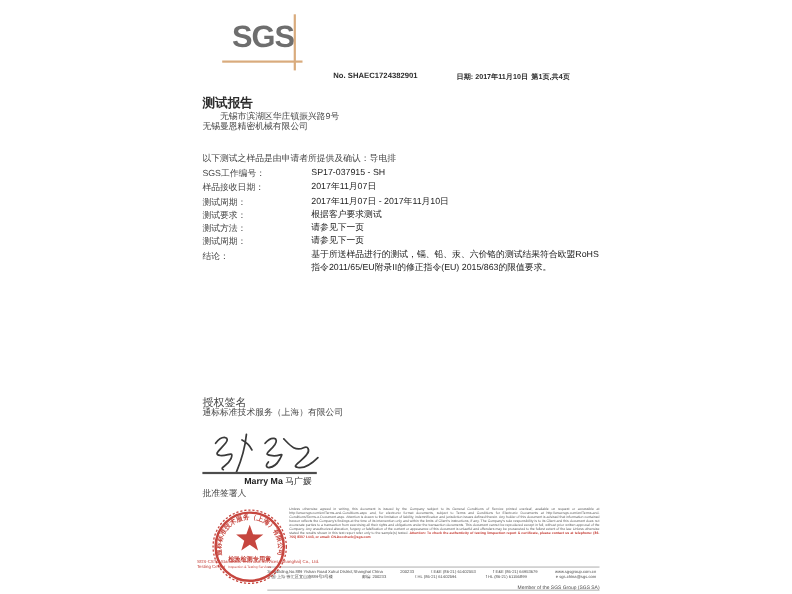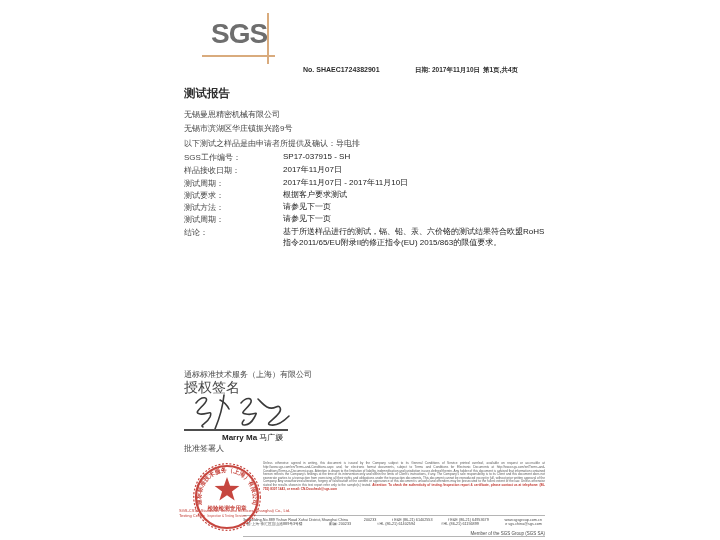--- a/index.html
+++ b/index.html
@@ -17,28 +17,28 @@
   }
   .logo-hline{left:202px;top:55px;width:73px;height:2px;background:#d9ab7d;}
   .logo-vline{left:267px;top:13px;width:2px;height:51px;background:#d9ab7d;}
   
   .doc-title{left:184px;top:62px;font-size:11.5px;font-weight:bold;color:#2d2d2d;margin-top:24px;}
   .report-no{left:303px;top:66px;font-size:7px;font-weight:bold;color:#2d2d2d;}
   .date-line{left:415px;top:66px;font-size:6.5px;font-weight:bold;color:#2d2d2d;}
   .page-info{left:483px;top:66px;font-size:6.5px;font-weight:bold;color:#2d2d2d;}
   
   .applicant-name{left:184px;top:85px;font-size:8px;color:#474747;margin-top:24px;}
-  .applicant-addr{left:184px;top:100px;font-size:8px;color:#474747;margin-top:23px;}
+  .applicant-addr{left:200px;top:100px;font-size:8px;color:#474747;}
   
   .intro-line{left:184px;top:138px;font-size:8px;color:#474747;}
   .f-label{left:184px;font-size:8px;color:#474747;}
   .f-value{left:283px;font-size:8px;font-weight:normal;color:#222;width:263px;line-height:10.5px;}
   
   .sig-company{left:184px;top:369px;font-size:8px;color:#474747;}
-  .sig-label{left:184px;top:379px;font-size:14px;color:#474747;}
+  .sig-label{left:184px;top:359px;font-size:10px;color:#474747;}
   .sig-svg{left:186px;top:391px;}
   .sig-underline{left:184px;top:429px;width:104px;height:2px;background:#4d4d4d;}
   .sig-name{left:184px;top:432px;font-size:8px;color:#333;}
   .sig-name b{color:#1d1d1d;margin-left:38px;}
   .sig-title{left:184px;top:443px;font-size:8px;color:#474747;}
   
   .stamp-svg{left:190px;top:462px;z-index:3;opacity:0.92;}
   .seal-co{left:179px;top:509px;z-index:1;width:260px;transform:scale(0.5);transform-origin:0 0;
            font-size:8px;line-height:8.5px;color:#c2372f;white-space:nowrap;}
   .fineprint{left:263px;top:461px;width:564px;transform:scale(0.5);transform-origin:0 0;

